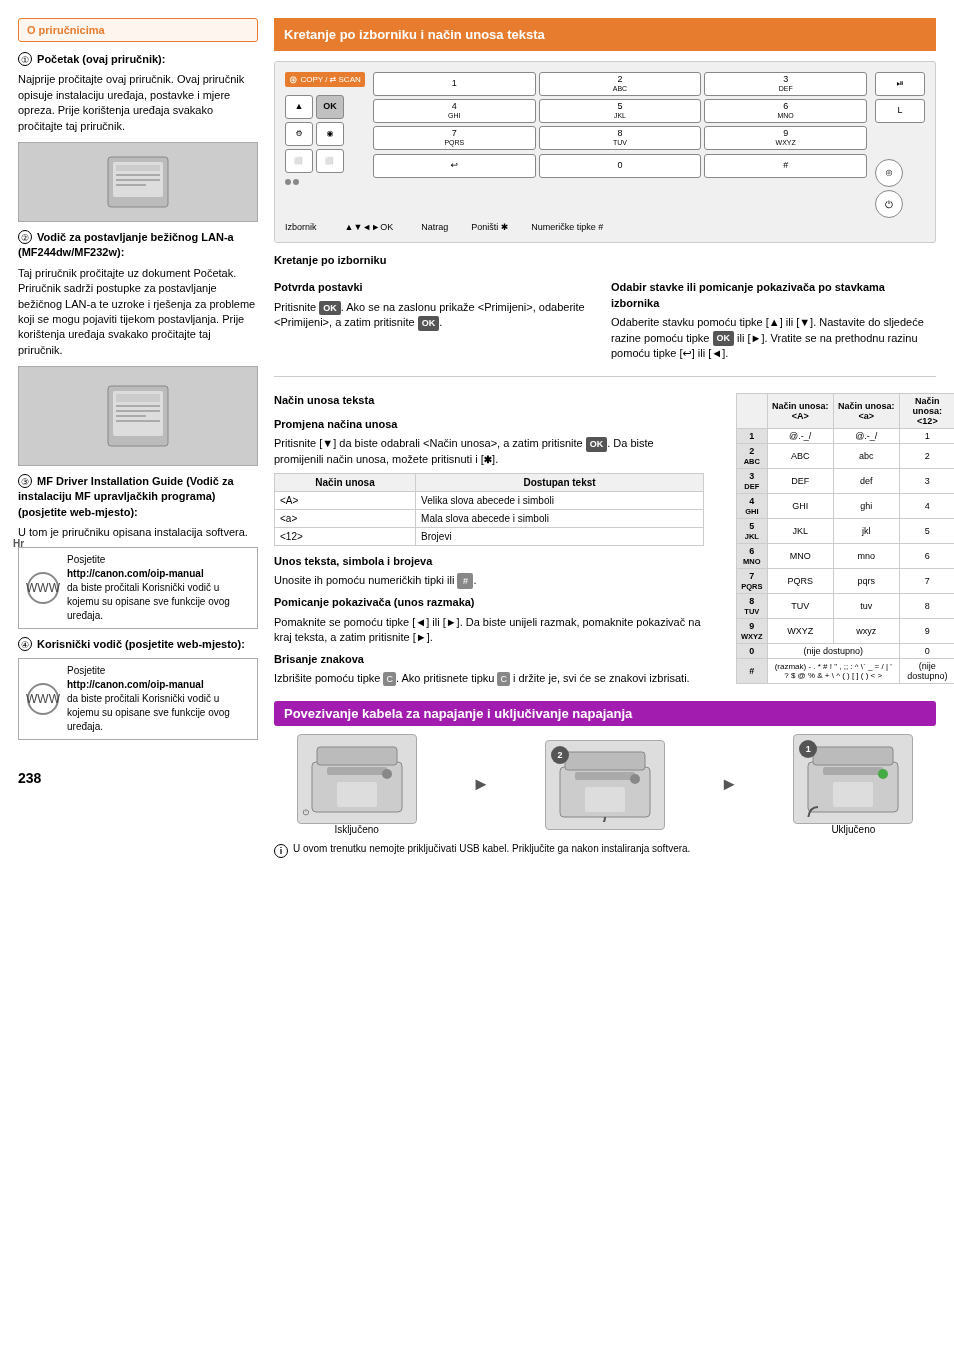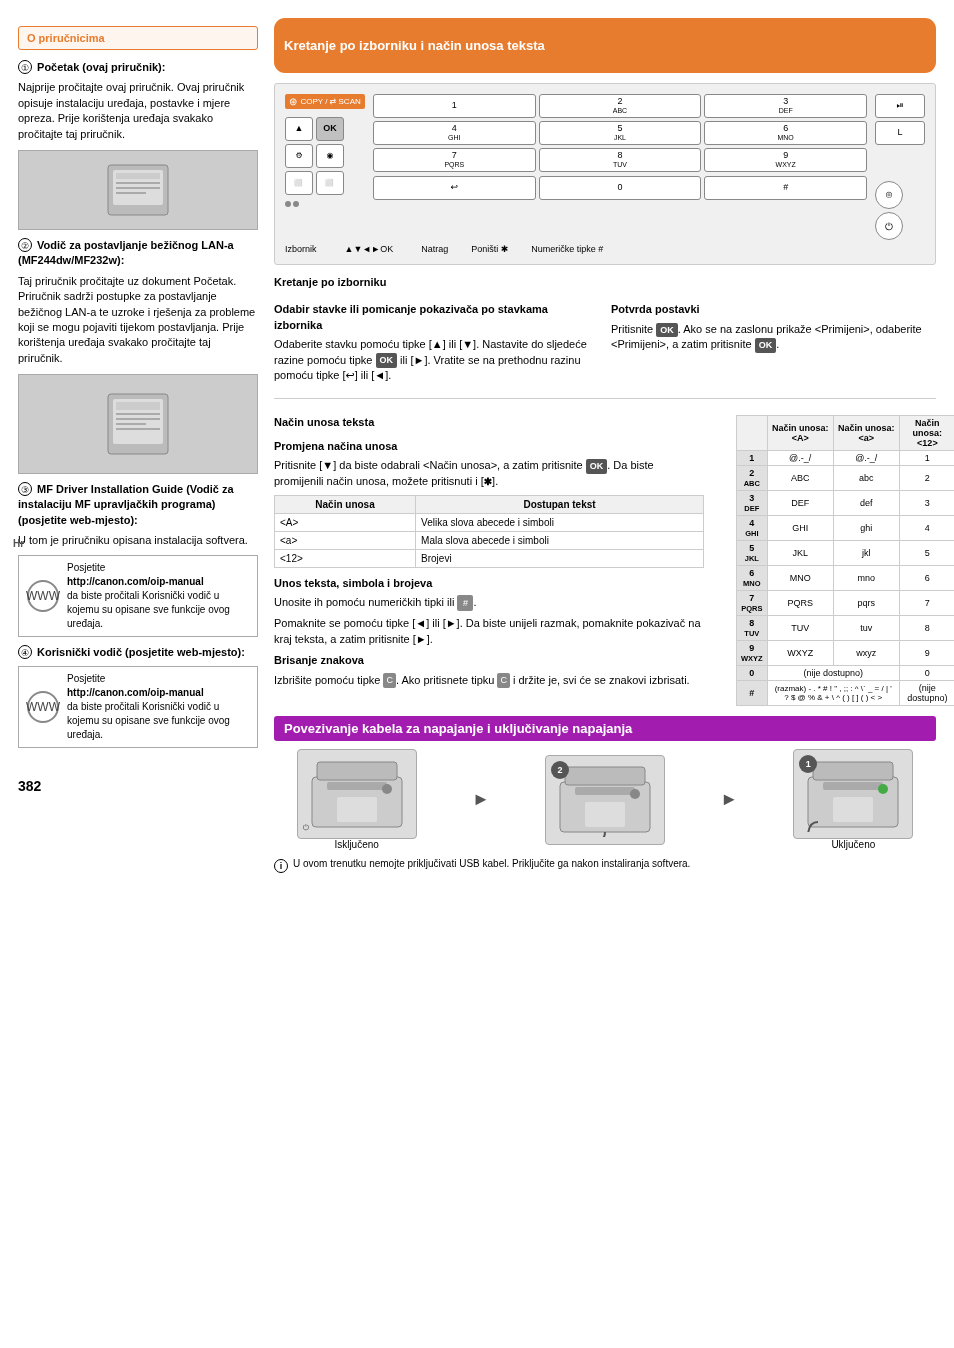--- a/index.html
+++ b/index.html
@@ -14,21 +14,20 @@
     }
     .page-layout {
       display: flex;
       gap: 16px;
       width: 100%;
     }
     
     .left-col {
       width: 240px;
       flex-shrink: 0;
-      margin-top: 8px;
     }
     .left-col .section-box {
       border: 1.5px solid #e87c2e;
       border-radius: 3px;
       padding: 5px 8px;
       margin-bottom: 10px;
       background: #fef5ee;
     }
     .left-col .section-box h3 {
       font-size: 11px;
@@ -36,22 +35,22 @@
       color: #e87c2e;
     }
     .right-col {
       flex: 1;
     }
     .section-title-right {
       background: #e87c2e;
       color: #fff;
       font-size: 13px;
       font-weight: bold;
-      padding: 20px 10px;
-      border-radius: 11px;
+      padding: 9px 10px;
+      border-radius: 0;
       margin-bottom: 10px;
     }
     .device-img {
       width: 100%;
       height: 80px;
       background: #ccc;
       border: 1px solid #aaa;
       margin: 8px 0;
       display: flex;
       align-items: center;
@@ -361,21 +360,21 @@
       <div class="www-box">
         <div class="www-circle">WWW</div>
         <div class="www-text">
           <span>Posjetite</span><br>
           <strong style="cursor:pointer;">http://canon.com/oip-manual</strong><br>
           <span>da biste pročitali Korisnički vodič u kojemu su opisane sve funkcije ovog uređaja.</span>
         </div>
       </div>
     </div>
 
-    <div class="page-number" style="margin-top:30px;">382</div>
+    <div class="page-number" style="margin-top:30px;">238</div>
   </div>
 
   <div class="right-col">
     <div class="section-title-right">Kretanje po izborniku i način unosa teksta</div>
 
     <div class="keyboard-area">
       <div style="display:flex; gap:8px; align-items:flex-start;">
 
         <div style="display:flex; flex-direction:column; gap:4px; width:80px;">
           <div style="background:#e87c2e; color:#fff; font-size:8px; padding:2px 4px; border-radius:2px; display:flex; align-items:center; gap:3px;">
@@ -464,26 +463,26 @@
         <span style="margin-left:20px;">Natrag</span>
         <span style="margin-left:15px;">Poništi ✱</span>
         <span style="margin-left:15px;">Numeričke tipke #</span>
       </div>
     </div>
 
     <div>
       <p class="subsection-title">Kretanje po izborniku</p>
       <div class="two-col-section">
         <div>
+          <p class="subsection-title">Potvrda postavki</p>
+          <p>Pritisnite <span class="ok-badge">OK</span>. Ako se na zaslonu prikaže &lt;Primijeni&gt;, odaberite &lt;Primijeni&gt;, a zatim pritisnite <span class="ok-badge">OK</span>.</p>
+        </div>
+        <div>
           <p class="subsection-title">Odabir stavke ili pomicanje pokazivača po stavkama izbornika</p>
           <p>Odaberite stavku pomoću tipke [▲] ili [▼]. Nastavite do sljedeće razine pomoću tipke <span class="ok-badge">OK</span> ili [►]. Vratite se na prethodnu razinu pomoću tipke [↩] ili [◄].</p>
-        </div>
-        <div>
-          <p class="subsection-title">Potvrda postavki</p>
-          <p>Pritisnite <span class="ok-badge">OK</span>. Ako se na zaslonu prikaže &lt;Primijeni&gt;, odaberite &lt;Primijeni&gt;, a zatim pritisnite <span class="ok-badge">OK</span>.</p>
         </div>
       </div>
     </div>
 
     <hr class="section-divider">
 
     <div style="display:flex; gap:12px;">
       <div style="flex:1;">
         <p class="subsection-title">Način unosa teksta</p>
         <p class="subsection-title">Promjena načina unosa</p>
@@ -508,20 +507,21 @@
             <tr>
               <td>&lt;12&gt;</td>
               <td>Brojevi</td>
             </tr>
           </tbody>
         </table>
 
         <p class="subsection-title" style="margin-top:8px;">Unos teksta, simbola i brojeva</p>
         <p>Unosite ih pomoću numeričkih tipki ili <span class="hash-icon">#</span>.</p>
 
+        <p class="subsection-title" style="margin-top:6px;">Pomicanje pokazivača (unos razmaka)</p>
         <p>Pomaknite se pomoću tipke [◄] ili [►]. Da biste unijeli razmak, pomaknite pokazivač na kraj teksta, a zatim pritisnite [►].</p>
 
         <p class="subsection-title" style="margin-top:6px;">Brisanje znakova</p>
         <p>Izbrišite pomoću tipke <span class="clear-btn">C</span>. Ako pritisnete tipku <span class="clear-btn">C</span> i držite je, svi će se znakovi izbrisati.</p>
       </div>
 
       <div style="width:220px; flex-shrink:0;">
         <table class="char-table">
           <thead>
             <tr>

